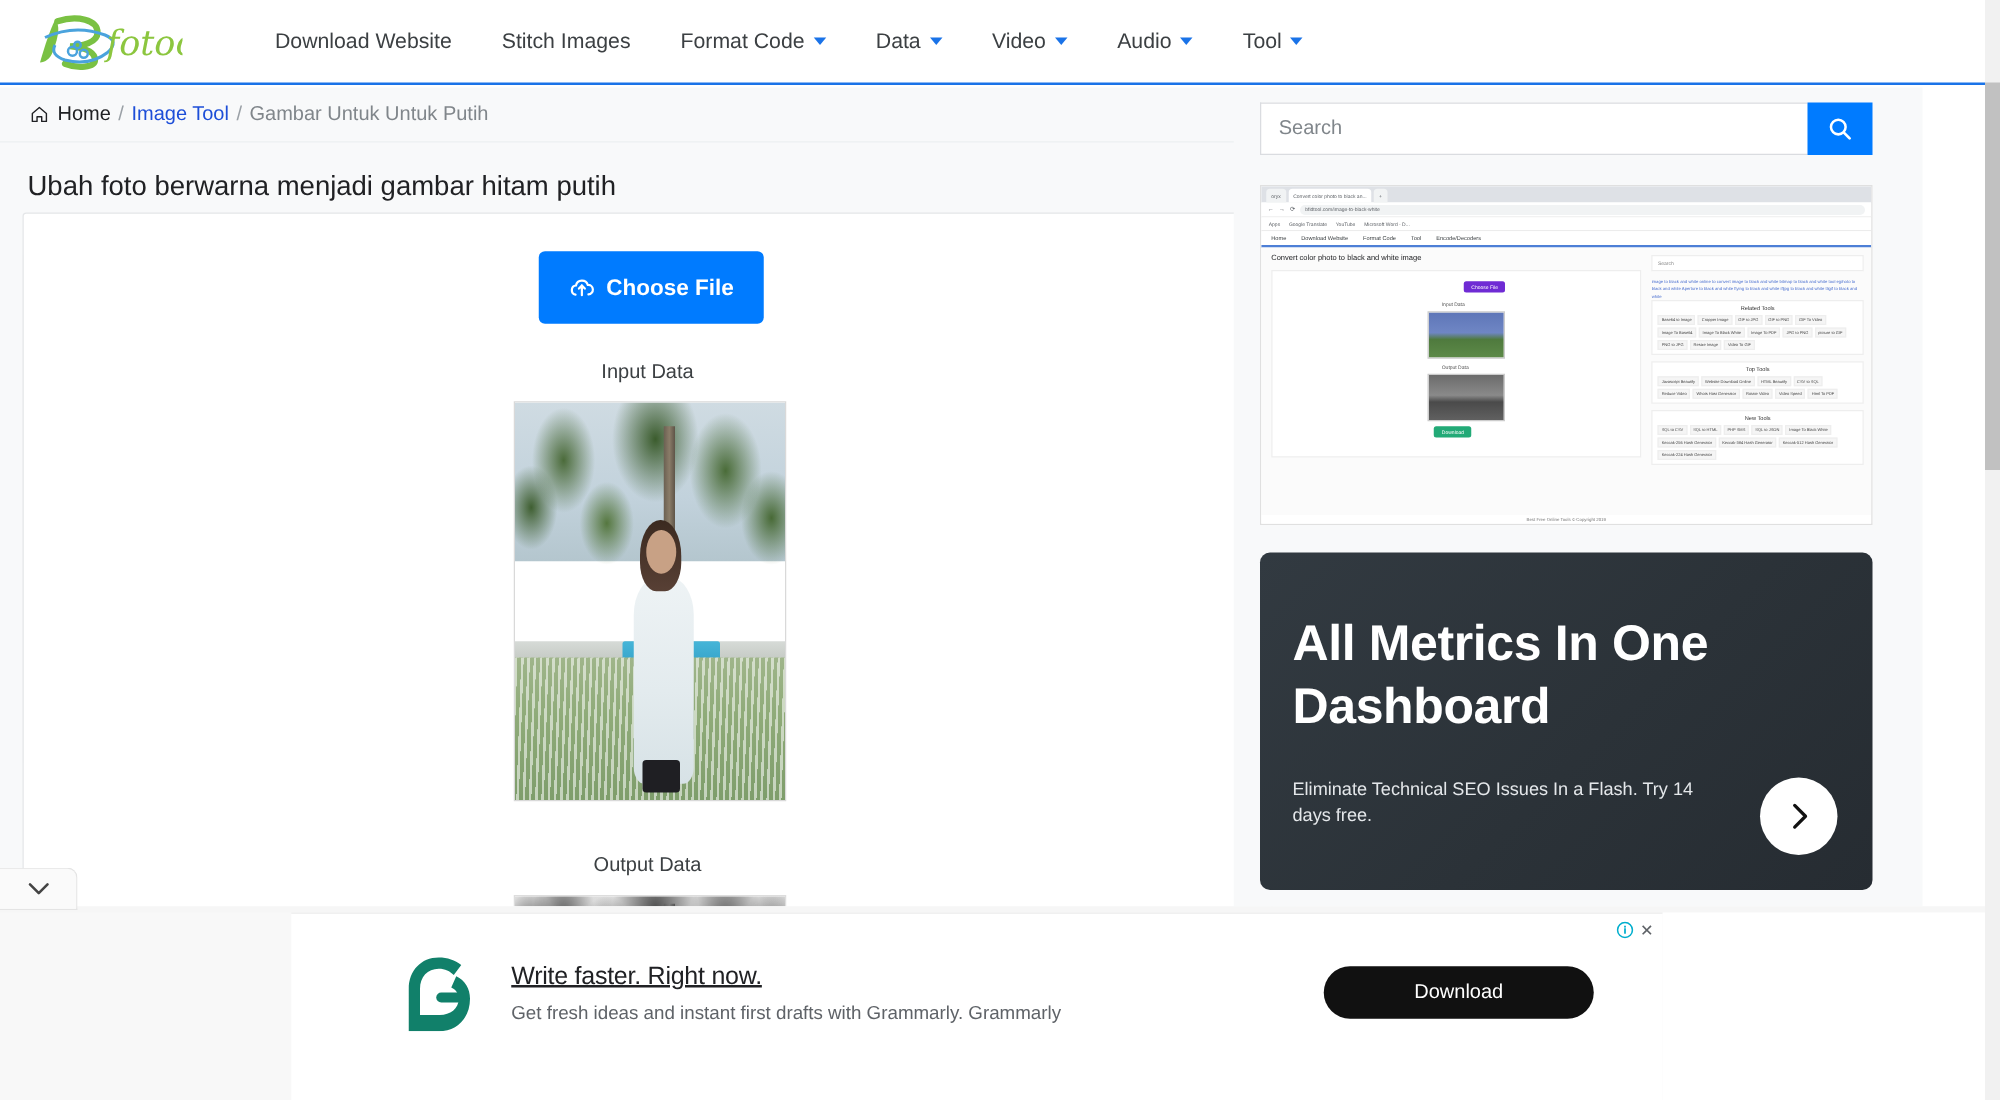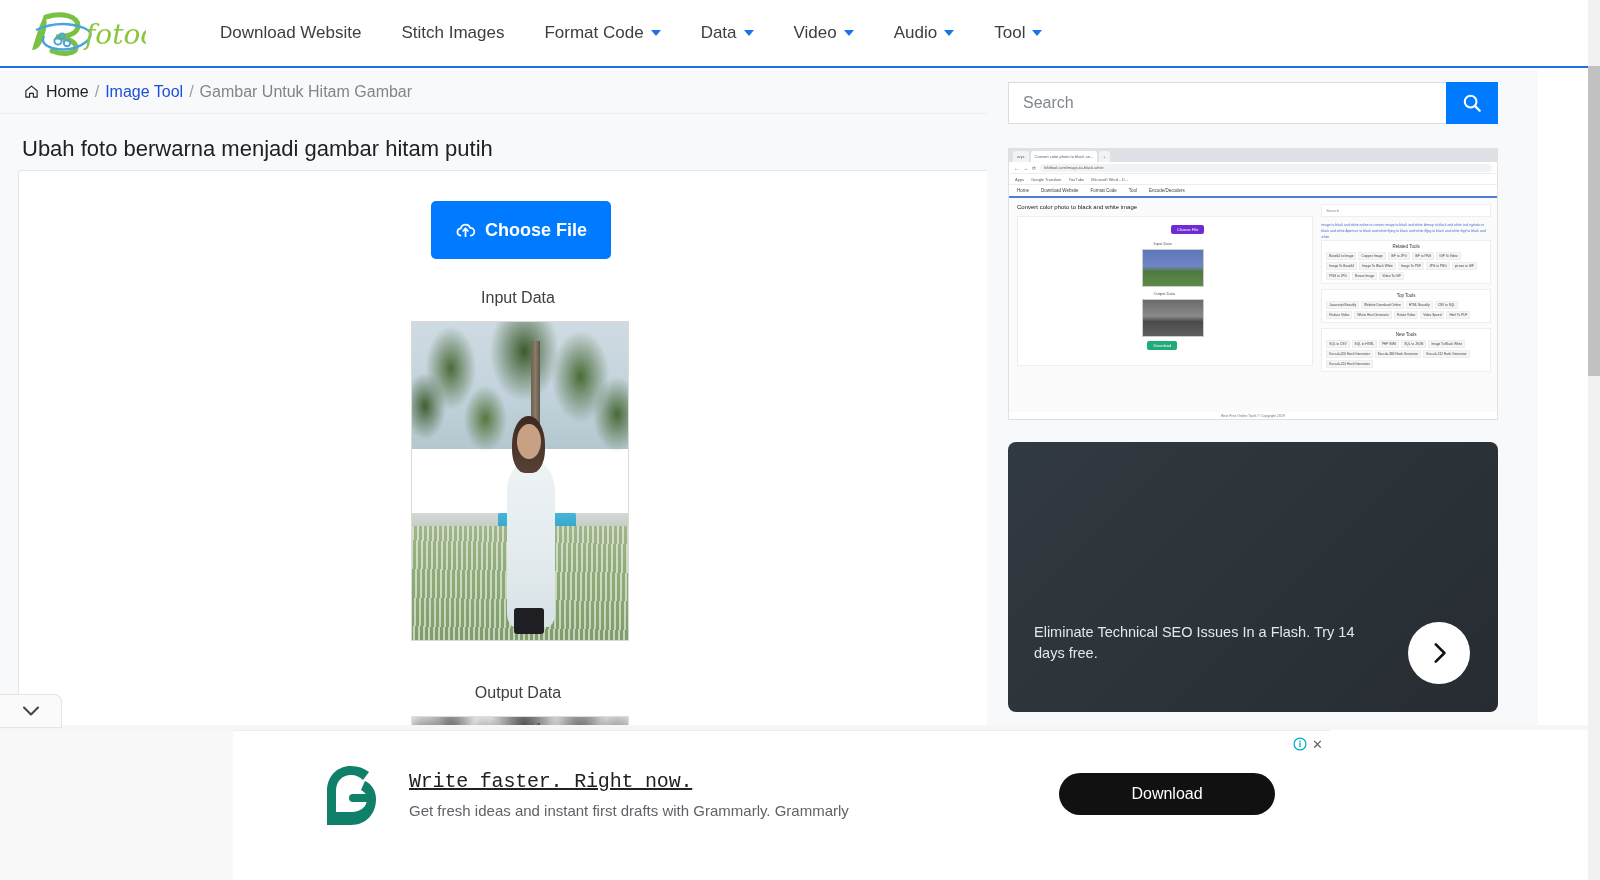--- a/index.html
+++ b/index.html
@@ -209,21 +209,21 @@
   .ba-ctl { position: absolute; right: 7px; top: 6px; display: flex; align-items: center; gap: 5px; }
   .ba-x { font-size: 13px; color: #5f6368; cursor: pointer; line-height: 1; }
   .ba-inner {
     position: absolute; left: 0; top: 32px; width: 100%;
     display: flex; align-items: center; padding: 0 55px 0 90px;
   }
   .ba-logo { width: 56px; height: 62px; flex: none; }
   .ba-txt { margin-left: 30px; }
   .ba-head {
     font-size: 20px; color: #202124; text-decoration: underline;
-    cursor: pointer; letter-spacing: -0.2px; font-family: Liberation Mono, monospace;
+    cursor: pointer; letter-spacing: -0.2px;
   }
   .ba-sub { margin-top: 9px; font-size: 15px; color: #5f6368; }
   .ba-btn {
     margin-left: auto; width: 216px; height: 42px; border-radius: 21px;
     background: #111; color: #fff; font-size: 16px;
     display: flex; align-items: center; justify-content: center; cursor: pointer;
   }
   .bz-left { position: absolute; left: 0; top: 5px; width: 233px; height: 150px; background: #f8f8f8; }
   .bz-right { position: absolute; left: 1330px; top: 5px; width: 258px; height: 150px; background: #ffffff; }
 
@@ -297,21 +297,21 @@
     <div class="breadcrumb">
       <span class="bc-home">
         <svg width="15" height="15" viewBox="0 0 16 16">
           <path d="M2 7.2 L8 2.2 L14 7.2 V14 H10 V10 H6 V14 H2 Z" fill="none" stroke="#202124" stroke-width="1.2" stroke-linejoin="round"></path>
         </svg>
         <span>Home</span>
       </span>
       <span class="bc-sep">/</span>
       <span class="bc-link">Image Tool</span>
       <span class="bc-sep">/</span>
-      <span class="bc-current">Gambar Untuk Hitam Gambar</span>
+      <span class="bc-current">Gambar Untuk Untuk Putih</span>
     </div>
 
     <div class="page-title">Ubah foto berwarna menjadi gambar hitam putih</div>
 
     <div class="tool-card">
       <button class="choose-btn">
         <svg width="21" height="18" viewBox="0 0 24 20">
           <path d="M6.2 16.5 A4.2 4.2 0 0 1 6.6 8.2 A5.6 5.6 0 0 1 17.4 7.6 A4.3 4.3 0 0 1 18 16.3" fill="none" stroke="#fff" stroke-width="2" stroke-linecap="round"></path>
           <path d="M12 17 V8.5 M12 8.2 L9.3 11 M12 8.2 L14.7 11" fill="none" stroke="#fff" stroke-width="2" stroke-linecap="round" stroke-linejoin="round"></path>
         </svg>
@@ -448,20 +448,21 @@
         
         
         
         
         
         
       </div>
     </div>
 
     <div class="ad-dark">
+      <h2>All Metrics In One Dashboard</h2>
       <p>Eliminate Technical SEO Issues In a Flash. Try 14 days free.</p>
       <div class="ad-arrow">
         <svg width="26" height="26" viewBox="0 0 24 24">
           <path d="M9 4 L17 12 L9 20" fill="none" stroke="#111" stroke-width="2.4" stroke-linecap="round" stroke-linejoin="round"></path>
         </svg>
       </div>
     </div>
   </div>
 </div>
 

